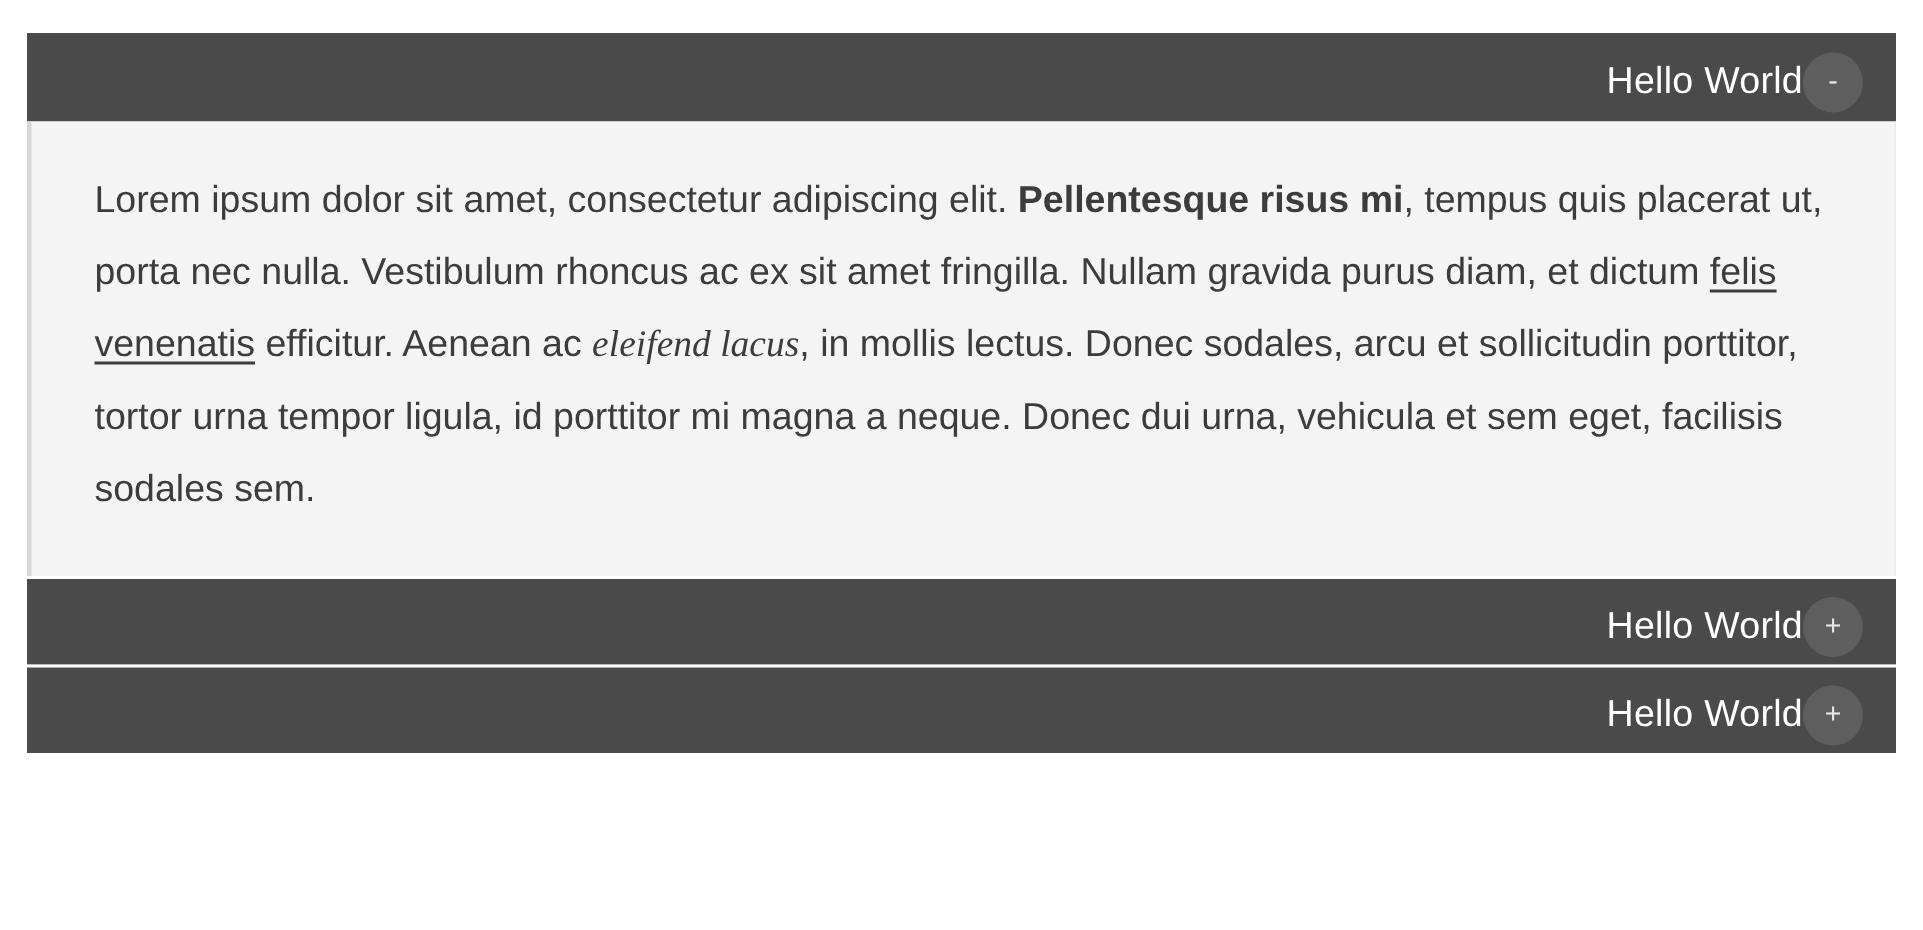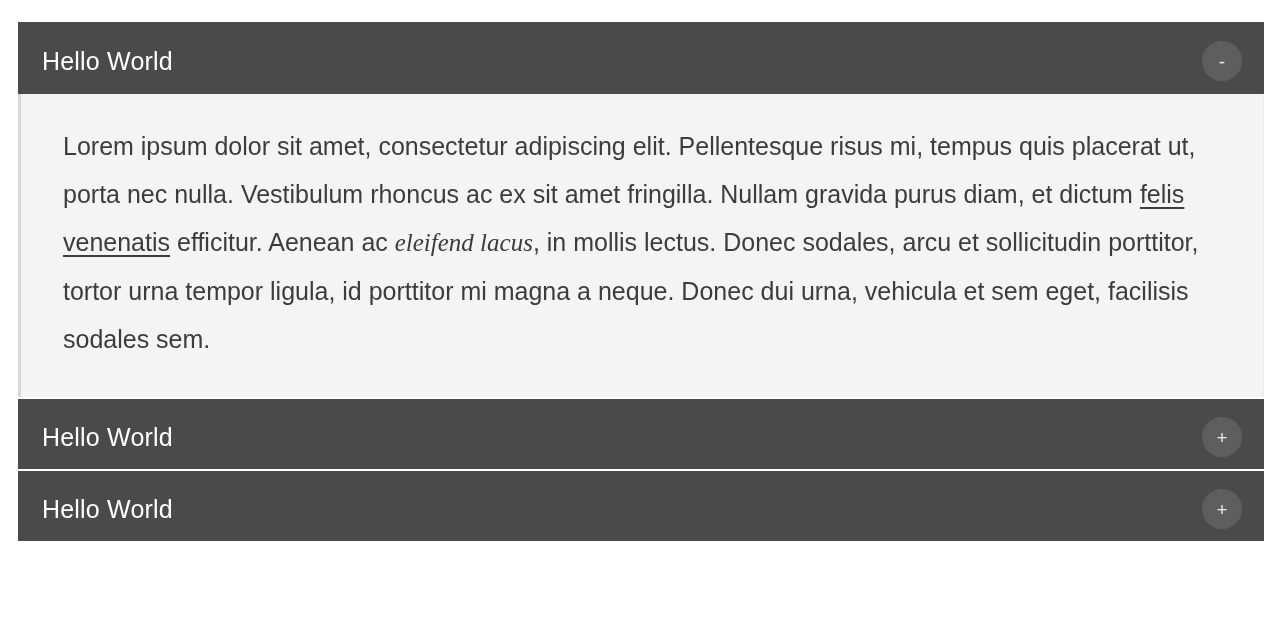--- a/index.html
+++ b/index.html
@@ -21,24 +21,24 @@
     top: 22px;
     width: 1246px;
   }
   .panel {
     margin: 0;
     background: #ffffff;
   }
   .panel-header {
     background: #4a4a4a;
     color: #ffffff;
-    height: 72px;
+    height: 59px;
     display: flex;
     align-items: center;
-    justify-content: space-between;
+    justify-content: flex-end;
     padding: 6px 22px 0 24px;
     box-sizing: border-box;
     cursor: pointer;
     user-select: none;
   }
   .panel-header + .panel-header,
   .panel + .panel > .panel-header {
     border-top: 2px solid #ffffff;
   }
   .panel-title {
@@ -71,21 +71,21 @@
     padding: 28px 40px 34px 42px;
     box-sizing: border-box;
   }
   .panel-body p {
     margin: 0;
     color: #3c3c3c;
     font-size: 25px;
     line-height: 1.92;
     font-weight: 400;
   }
-  .panel-body b { font-weight: 400; }
+  .panel-body b { font-weight: 700; }
   .panel-body i { font-style: italic; font-family: Liberation Serif, serif; }
   .panel-body u { text-decoration: underline; text-underline-offset: 4px; }
 </style>
 </head>
 <body>
 
 <div id="page">
 
   <div class="accordion">
 

